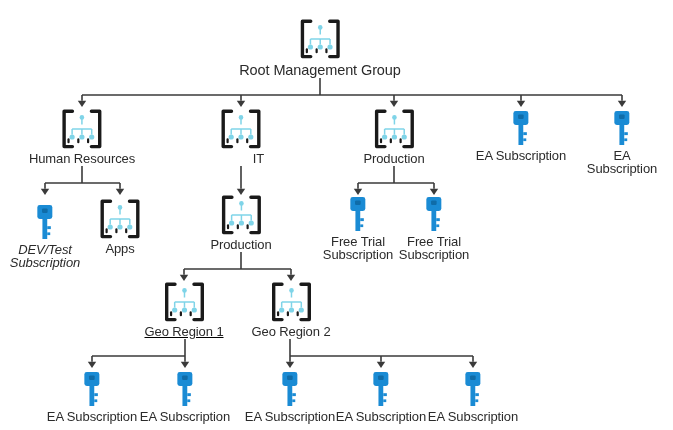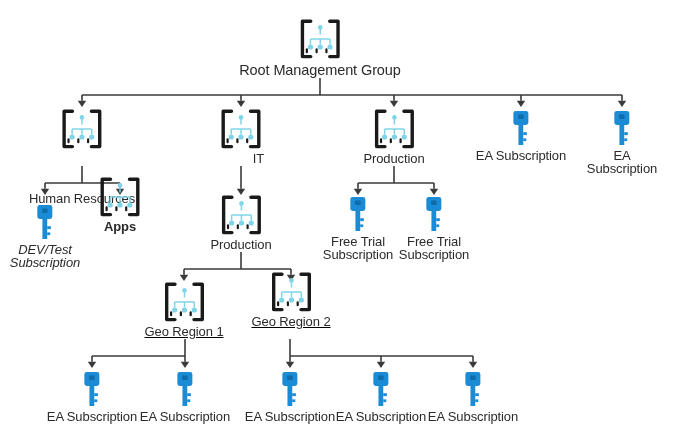--- a/index.html
+++ b/index.html
@@ -141,21 +141,21 @@
     <circle cx="32.8" cy="29" r="2.6"></circle>
   </g>
   <g fill="none" stroke="#1a1a1a" stroke-width="2.2" stroke-linecap="round">
     <path d="M9.6,31.4 L9.6,34.2"></path>
     <path d="M19.4,31.4 L19.4,34.2"></path>
     <path d="M29.2,31.4 L29.2,34.2"></path>
   </g>
 </svg></span>
         <div class="node-label">Root Management Group</div>
       </div>
-      <div class="node mg" style="left: 82px; top: 108px; gap: 40px;">
+      <div class="node mg" style="left: 82px; top: 108px;">
         <span class="node-icon">
 <svg width="46" height="42" viewBox="0 0 46 42" xmlns="http://www.w3.org/2000/svg">
   <g fill="none" stroke="#1a1a1a" stroke-width="3.4" stroke-linecap="round" stroke-linejoin="round">
     <path d="M13.5,3.2 L5.2,3.2 L5.2,38.6 L13.5,38.6"></path>
     <path d="M32.5,3.2 L40.8,3.2 L40.8,38.6 L32.5,38.6"></path>
   </g>
   <g stroke="#7fd4e8" stroke-width="1.5" fill="none">
     <path d="M23,11 L23,16.5"></path>
     <path d="M13.2,21 L32.8,21"></path>
     <path d="M13.2,21 L13.2,26.5"></path>
@@ -259,21 +259,21 @@
 <svg width="22" height="38" viewBox="0 0 22 38" xmlns="http://www.w3.org/2000/svg">
   <rect x="3.5" y="1" width="15" height="14" rx="2.4" fill="#1a8bd4"></rect>
   <rect x="8.2" y="4.4" width="5.6" height="4.6" rx="1.2" fill="#0f6ca8"></rect>
   <rect x="8.6" y="14" width="4.8" height="21" fill="#1a8bd4"></rect>
   <rect x="13.4" y="22.2" width="3.6" height="2.9" fill="#1a8bd4"></rect>
   <rect x="13.4" y="28.4" width="3.0" height="2.7" fill="#1a8bd4"></rect>
 </svg></span>
         <div class="node-label">DEV/Test
 Subscription</div>
       </div>
-      <div class="node mg" style="left: 120px; top: 176px; font-weight: bold;">
+      <div class="node mg" style="left: 120px; top: 198px;">
         <span class="node-icon">
 <svg width="46" height="42" viewBox="0 0 46 42" xmlns="http://www.w3.org/2000/svg">
   <g fill="none" stroke="#1a1a1a" stroke-width="3.4" stroke-linecap="round" stroke-linejoin="round">
     <path d="M13.5,3.2 L5.2,3.2 L5.2,38.6 L13.5,38.6"></path>
     <path d="M32.5,3.2 L40.8,3.2 L40.8,38.6 L32.5,38.6"></path>
   </g>
   <g stroke="#7fd4e8" stroke-width="1.5" fill="none">
     <path d="M23,11 L23,16.5"></path>
     <path d="M13.2,21 L32.8,21"></path>
     <path d="M13.2,21 L13.2,26.5"></path>
@@ -367,21 +367,21 @@
     <circle cx="32.8" cy="29" r="2.6"></circle>
   </g>
   <g fill="none" stroke="#1a1a1a" stroke-width="2.2" stroke-linecap="round">
     <path d="M9.6,31.4 L9.6,34.2"></path>
     <path d="M19.4,31.4 L19.4,34.2"></path>
     <path d="M29.2,31.4 L29.2,34.2"></path>
   </g>
 </svg></span>
         <div class="node-label">Geo Region 1</div>
       </div>
-      <div class="node mg" style="left: 291px; top: 271px; text-decoration: underline;">
+      <div class="node mg" style="left: 291px; top: 281px;">
         <span class="node-icon">
 <svg width="46" height="42" viewBox="0 0 46 42" xmlns="http://www.w3.org/2000/svg">
   <g fill="none" stroke="#1a1a1a" stroke-width="3.4" stroke-linecap="round" stroke-linejoin="round">
     <path d="M13.5,3.2 L5.2,3.2 L5.2,38.6 L13.5,38.6"></path>
     <path d="M32.5,3.2 L40.8,3.2 L40.8,38.6 L32.5,38.6"></path>
   </g>
   <g stroke="#7fd4e8" stroke-width="1.5" fill="none">
     <path d="M23,11 L23,16.5"></path>
     <path d="M13.2,21 L32.8,21"></path>
     <path d="M13.2,21 L13.2,26.5"></path>

